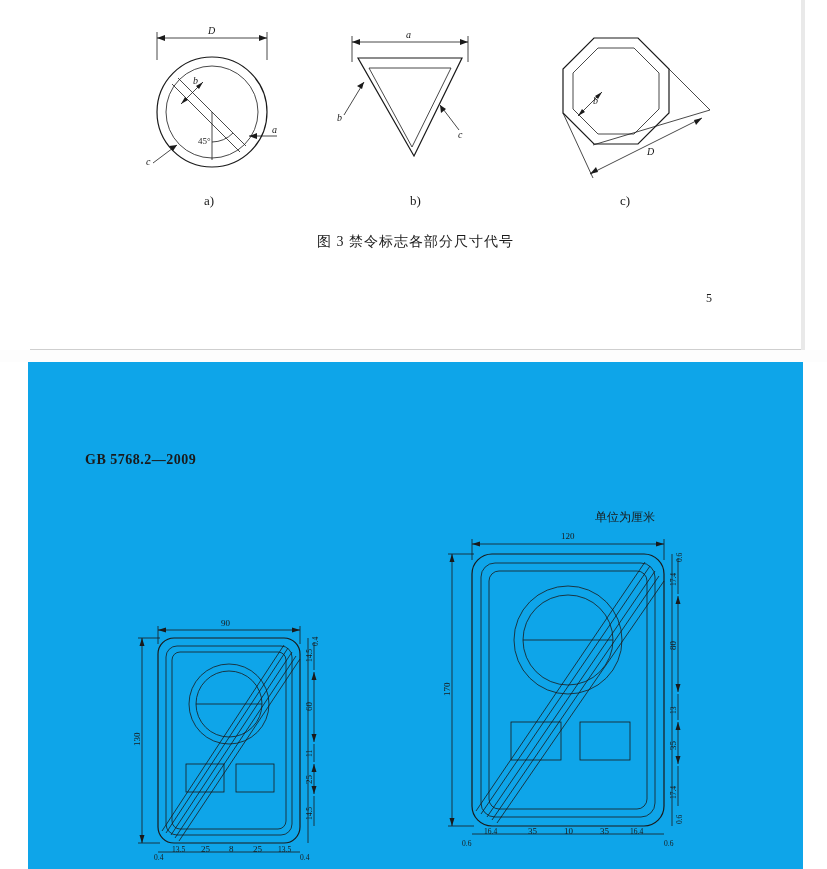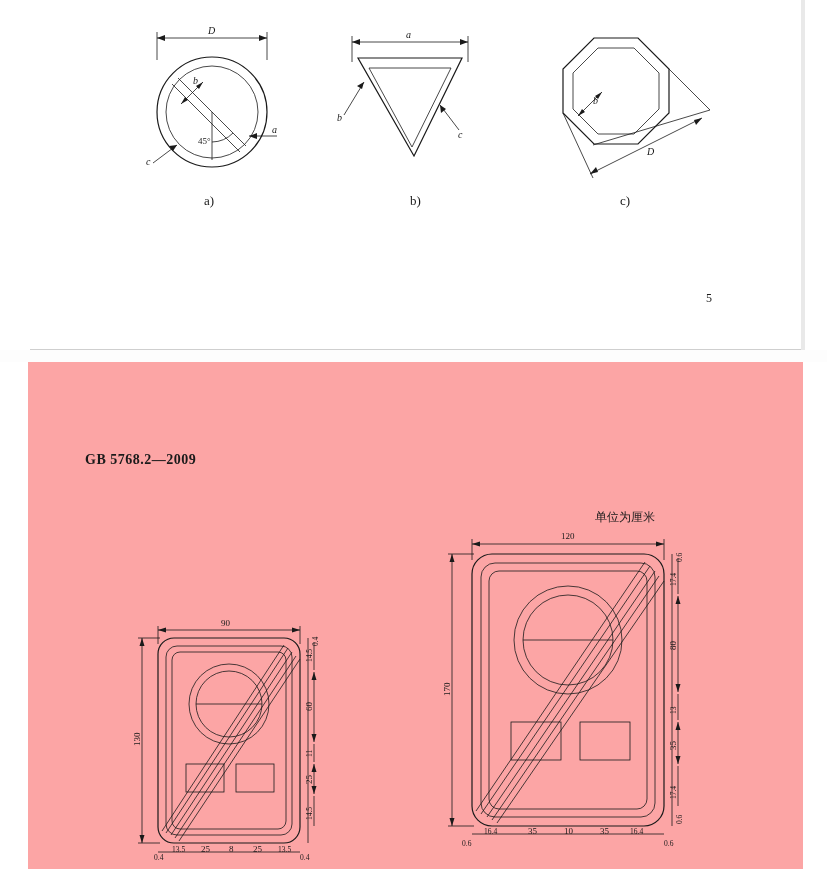--- a/index.html
+++ b/index.html
@@ -47,21 +47,21 @@
     left: 0; top: 350px;
     width: 827px; height: 12px;
     background: #fdfdfd;
   }
   .sheet-bottom {
     position: absolute;
     left: 28px;
     top: 362px;
     width: 775px;
     height: 507px;
-    background: #fca5a5;
+    background: #0ea5e9;
     box-sizing: border-box;
   }
 
   .fig-caption {
     position: absolute;
     width: 100%;
     text-align: center;
     font-size: 14px;
     letter-spacing: 1px;
   }
@@ -184,20 +184,21 @@
       <line class="ln thin" x1="139" y1="51" x2="180" y2="92"></line>
       <line class="ln thin" x1="63" y1="127" x2="180" y2="92"></line>
       <line class="ln thin" x1="33" y1="95" x2="63" y2="160"></line>
       <line class="ln thin" x1="60" y1="156" x2="172" y2="100"></line>
       <polygon points="60,156 68,154 66,149" fill="#1a1a1a"></polygon>
       <polygon points="172,100 164,102 166,107" fill="#1a1a1a"></polygon>
       <text class="itl" x="117" y="137">D</text>
     </svg>
     <div class="sub-label" style="left:590px;top:193px;">c)</div>
 
+    <div class="fig-caption" style="top:233px;">图 3   禁令标志各部分尺寸代号</div>
 
     <div class="page-num" style="left:676px;top:291px;">5</div>
   </div>
 
   <div class="gap-band"></div>
 
   <div class="sheet-bottom">
 
     <div class="doc-code" style="left:57px;top:90px;">GB 5768.2—2009</div>
     <div class="unit-note" style="left:567px;top:135px;">单位为厘米</div>

